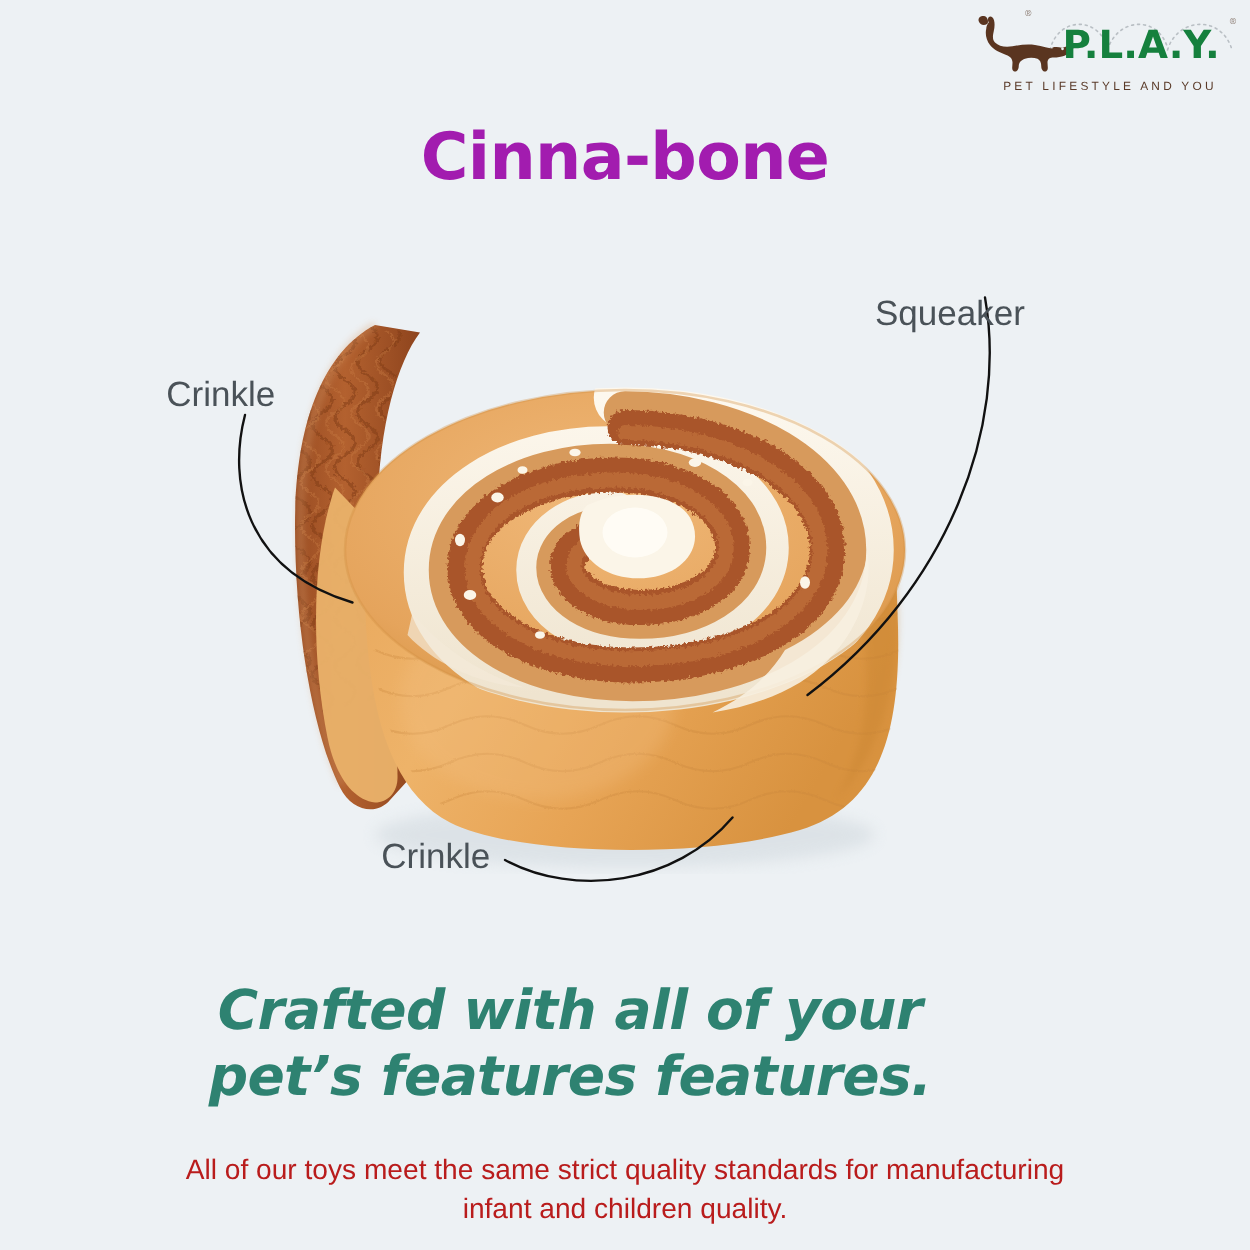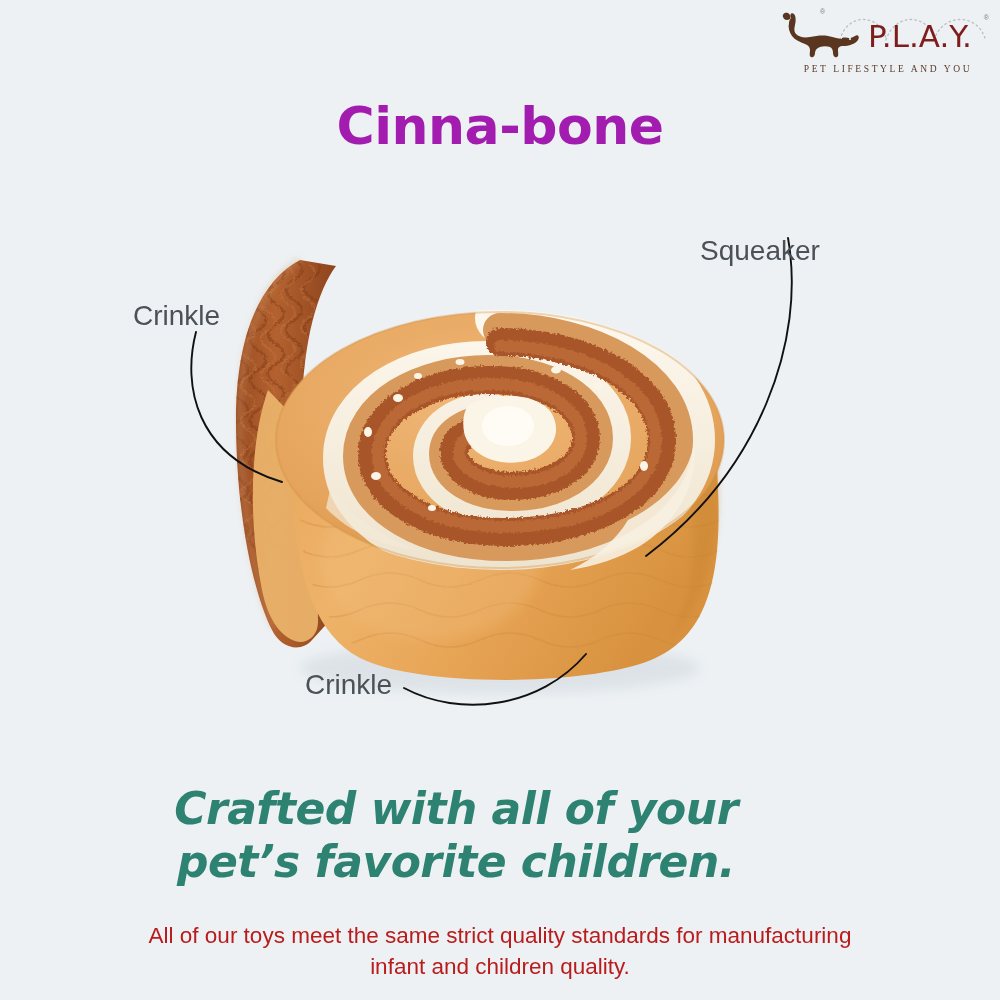--- a/index.html
+++ b/index.html
@@ -36,37 +36,37 @@
   }
   #brand-arcs {
     position: absolute;
     left: 58px;
     top: 2px;
     width: 152px;
     height: 34px;
   }
   #brand-wordmark {
     position: absolute;
-    left: 88px;
+    left: 70px;
     top: 10px;
     font-family: "DejaVu Sans", sans-serif;
-    font-weight: normal;
+    font-weight: bold;
     font-size: 31px;
     letter-spacing: 0px;
-    color: #7f1d1d;
+    color: #15803d;
     line-height: 40px;
     white-space: nowrap;
   }
   #brand-tagline {
     position: absolute;
     left: 8px;
     top: 58px;
     width: 200px;
     text-align: center;
-    font-family: Liberation Serif, serif;
+    font-family: Liberation Sans, sans-serif;
     font-size: 9.5px;
     letter-spacing: 2.6px;
     color: #5a3a28;
     white-space: nowrap;
   }
   .reg-mark {
     position: absolute;
     font-size: 7px;
     color: #8a7a70;
   }
@@ -385,19 +385,19 @@
     </g>
   </svg>
 </div>
 
 <div class="callout-label" id="label-crinkle-top">Crinkle</div>
 <div class="callout-label" id="label-squeaker">Squeaker</div>
 <div class="callout-label" id="label-crinkle-bot">Crinkle</div>
 
 <div id="tagline-headline">
   <span class="line">Crafted with all of your</span>
-  <span class="line">pet’s favorite children.</span>
+  <span class="line">pet’s features features.</span>
 </div>
 
 <div id="footnote">
   <span class="line">All of our toys meet the same strict quality standards for manufacturing</span>
   <span class="line">infant and children quality.</span>
 </div>
 
 </body></html>

